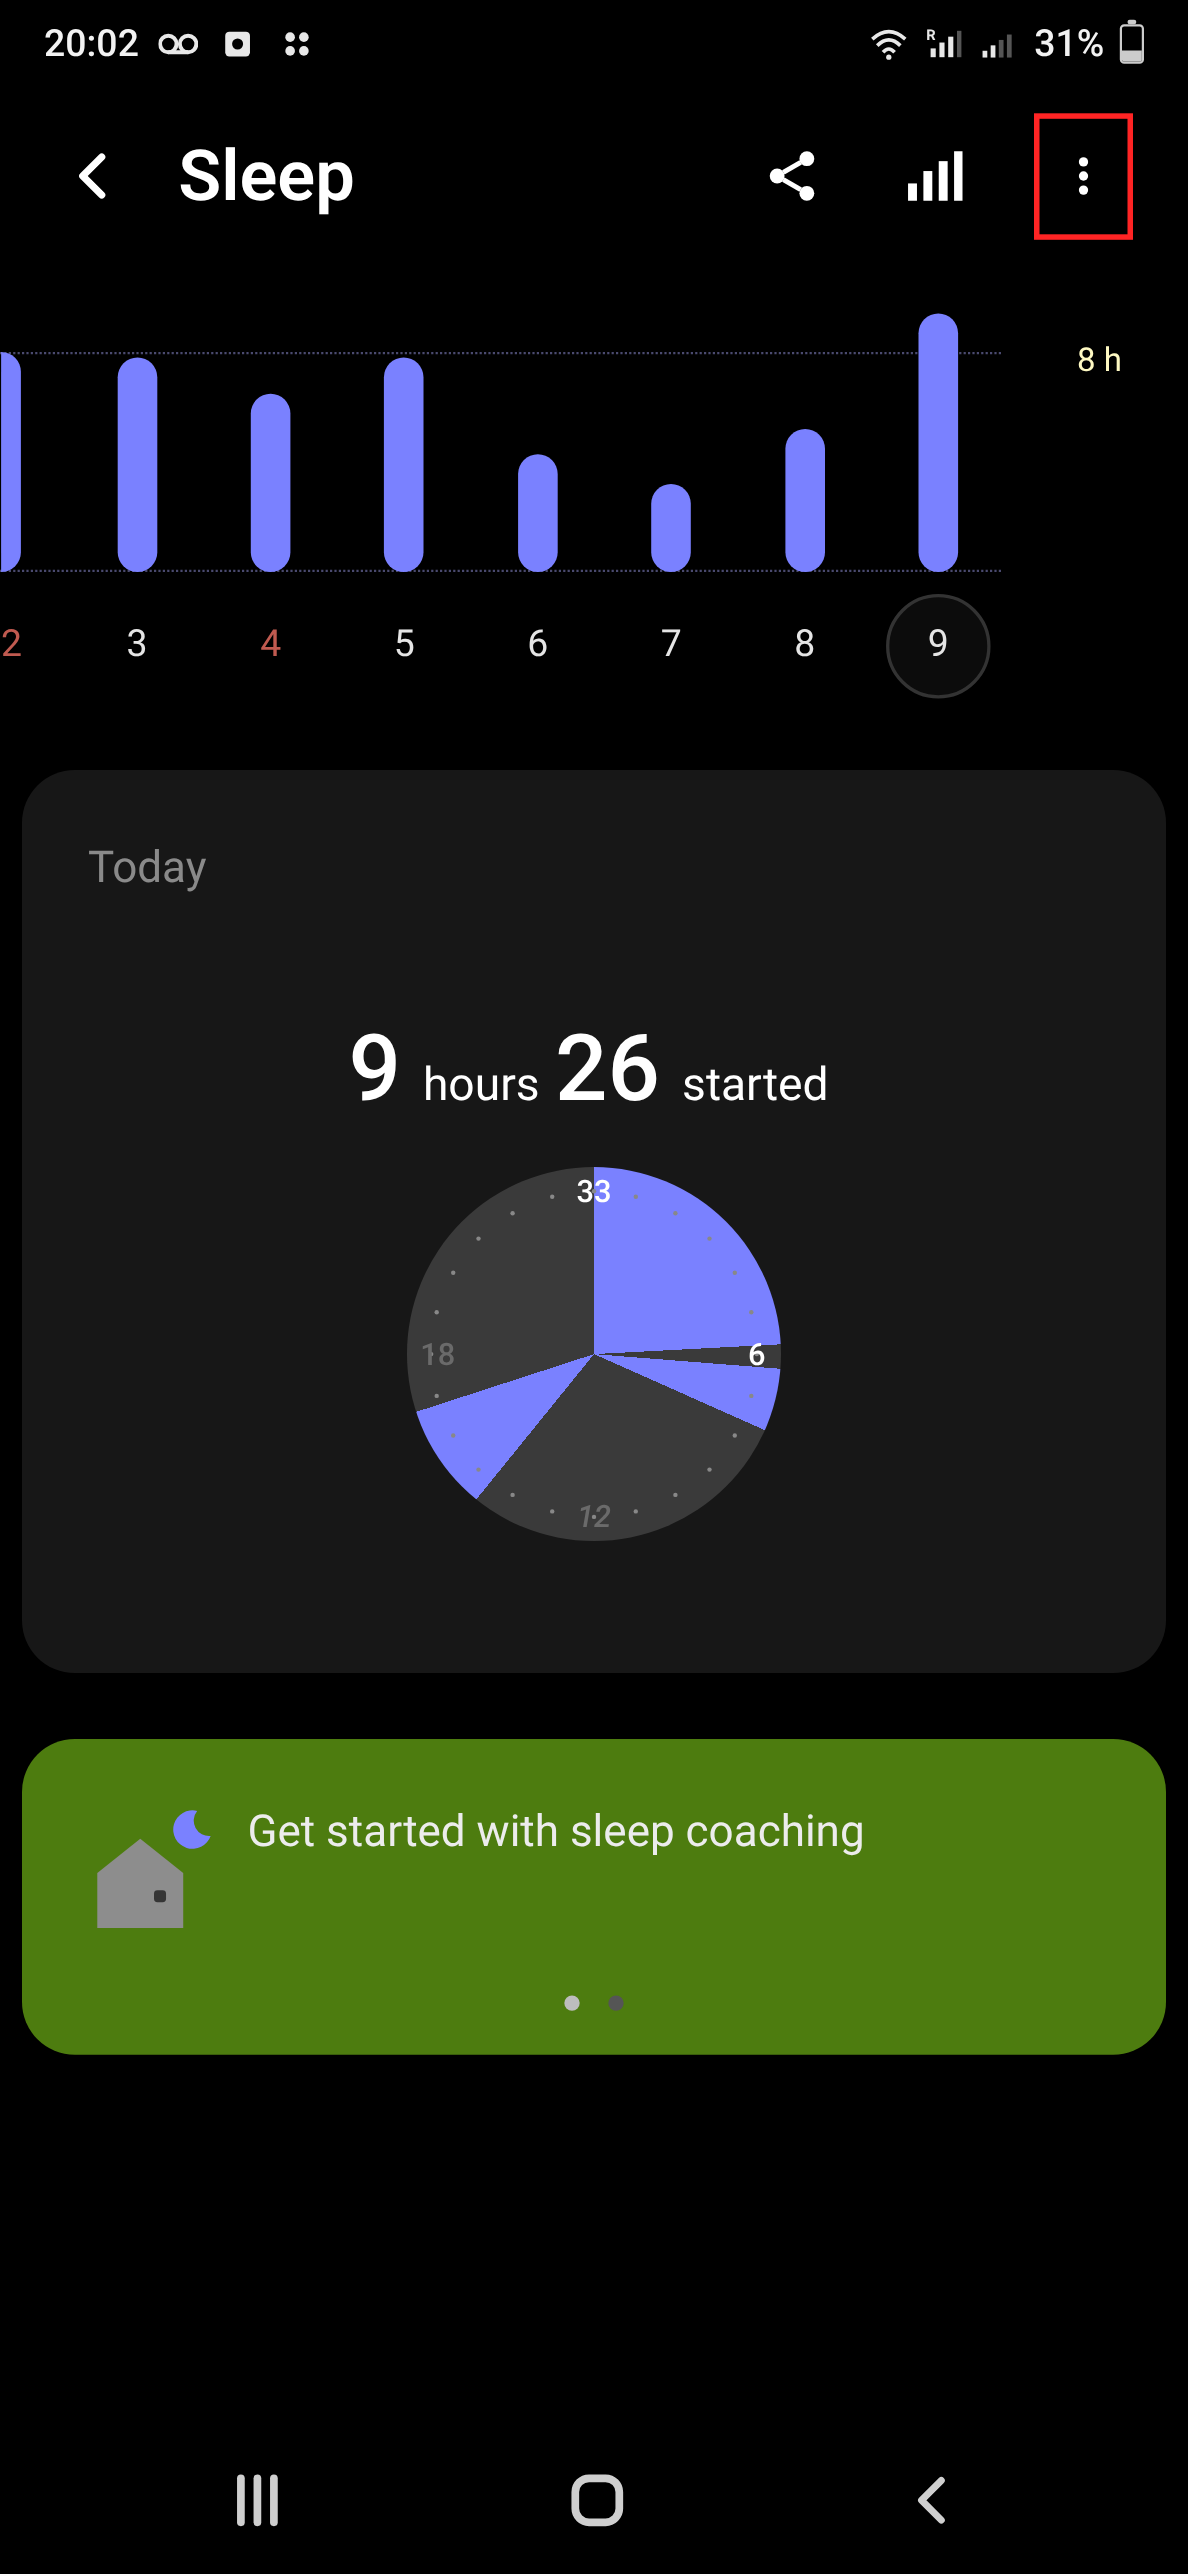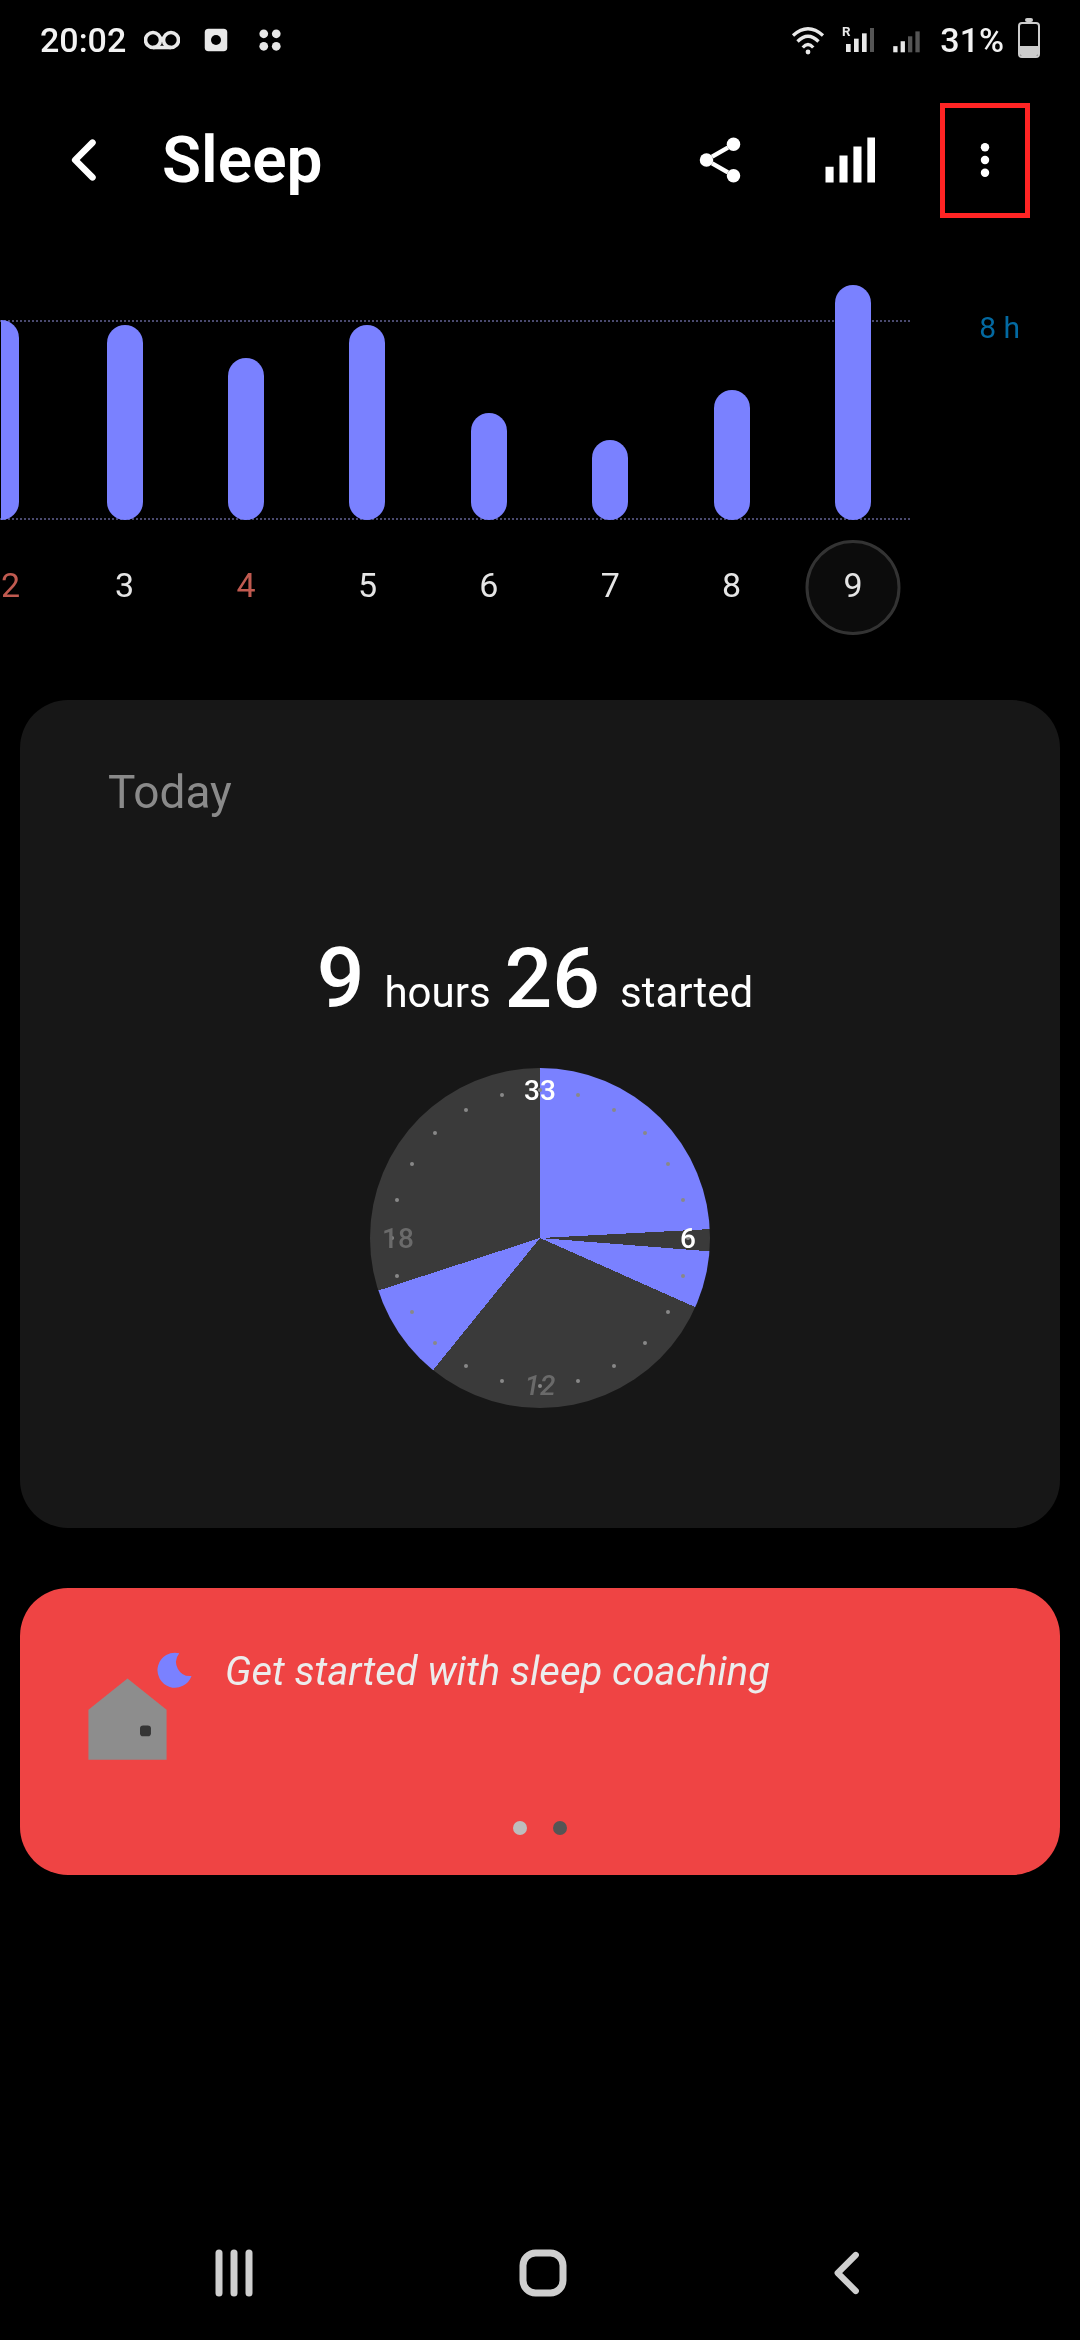--- a/index.html
+++ b/index.html
@@ -54,21 +54,21 @@
     .chart-area{
       position:relative;
       height: 250px;
       margin-left: -4px;
       margin-right: 130px;
     }
     .gridline{
       position:absolute; left:0; right:0; border-top:2px dotted #4a4a6f;
     }
     .target-label{
-      position:absolute; right:-110px; top:-12px; color:#0369a1; font-size:30px;
+      position:absolute; right:-110px; top:-12px; color:#fef9c3; font-size:30px;
     }
     .bars{
       position:absolute; bottom:0; left:0; right:0; height:100%;
       display:flex; justify-content:space-between; align-items:flex-end; padding:0 5px;
     }
     .bar-slot{ width:11.5%; display:flex; flex-direction:column; align-items:center; justify-content:flex-end; height:100%; position:relative; }
     .bar-slot.partial{ width:6%; align-items:flex-start; }
     .bar{
       width:36px; background:#7a81ff; border-radius:18px;
     }
@@ -104,21 +104,21 @@
     .x-axis .label{ width:11.5%; text-align:center; position:relative; z-index:2;}
     .x-axis .label.partial{ width:6%; text-align:left;}
     .x-axis .label.weekend{ color:#c05a50; }
     
     .card{
       background:#171717;
       border-radius:48px;
       margin:30px 20px 0;
       padding: 65px 60px 120px;
     }
-    .card-label{ color:#8a8a8a; font-size:46px;margin-left:28px; }
+    .card-label{ color:#8a8a8a; font-size:40px; }
     .sleep-time{
       text-align:center;
       margin-top:110px;
       font-weight:400;
     }
     .sleep-time .big{ font-size:84px; font-weight:500; }
     .sleep-time .unit{ font-size:42px; padding:0 10px 0 4px;margin-left:12px; }
     
     .clock-wrap{
       position:relative;
@@ -129,25 +129,24 @@
       position:absolute; inset:0; border-radius:50%;
       background:#3a3a3a;
       overflow:hidden;
     }
     .ticks{ position:absolute; inset:0; }
     .tick{ position:absolute; width:4px; height:4px; background:#888; border-radius:50%; }
     .clock-num{ position:absolute; font-size:28px; color:#fff; font-weight:500; }
     .clock-num.dim{ color:#6a6a6a; }
     
     .coaching-card{
-      background:#ef4444;
+      background:#4d7c0f;
       border-radius:48px;
       margin:60px 20px 0;
       padding:60px 60px 40px;
-      font-style:italic;
     }
     .coach-row{ display:flex; gap:50px; align-items:flex-start; }
     .house-icon{ position:relative; width:95px; height:100px; margin-top:18px; }
     .house-icon .moon{
       position:absolute; top:-18px; right:-20px;
       width:42px; height:42px;
     }
     .coach-text{ flex:1; }
     .coach-title{ font-size:40px; color:#ececec; margin-bottom:14px; }
     .coach-body{ font-size:40px; color:#ececec; line-height:1.3; }

